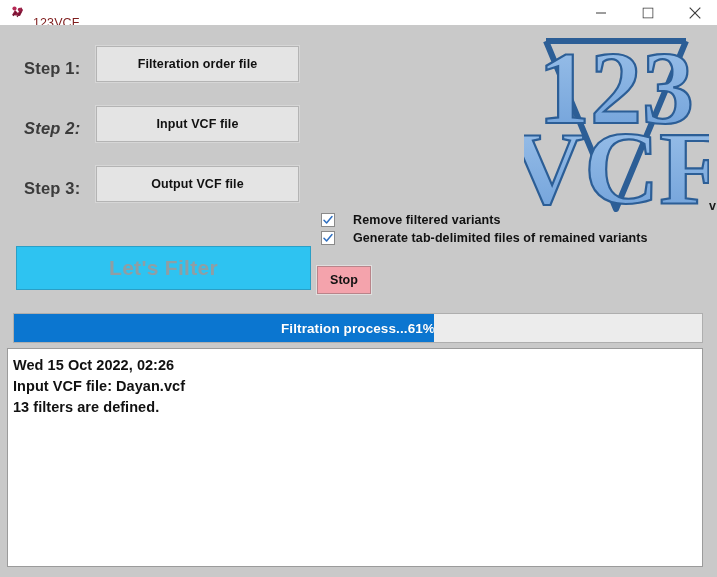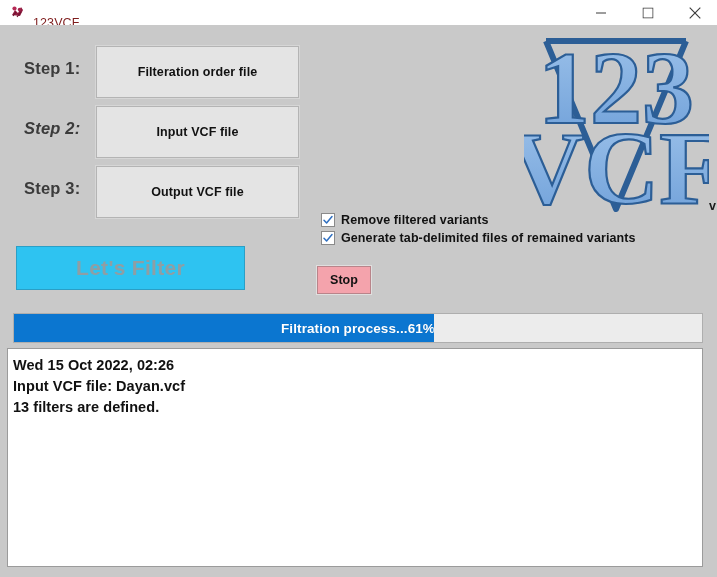--- a/index.html
+++ b/index.html
@@ -65,21 +65,21 @@
     font-size: 16.5px;
     font-weight: bold;
     color: #3b3b3b;
     letter-spacing: 0.2px;
     white-space: nowrap;
   }
   .step-btn {
     position: absolute;
     left: 96px;
     width: 203px;
-    height: 52px;
+    height: 36px;
     background: #e4e4e4;
     border: 1px solid #b4b4b4;
     box-shadow: 0 0 0 1px #d6d6d6;
     color: #111111;
     font-size: 12.5px;
     font-weight: bold;
     font-family: "Liberation Sans", sans-serif;
     display: flex;
     align-items: center;
     justify-content: center;
@@ -112,20 +112,21 @@
   }
 
   
   .cbrow {
     position: absolute;
     left: 321px;
     display: flex;
     align-items: center;
     white-space: nowrap;
     cursor: pointer;
+    gap: 12px;
   }
   #cb-row-0 { top: 188px; }
   #cb-row-1 { top: 206px; }
   .cbbox {
     width: 12px; height: 12px;
     background: #ffffff;
     border: 1px solid #8a8a8a;
     position: relative;
     flex: 0 0 auto;
   }
@@ -135,21 +136,21 @@
     font-size: 12.5px;
     font-weight: bold;
     color: #111111;
     letter-spacing: 0.1px;
   }
 
   
   #lets-filter {
     position: absolute;
     left: 16px; top: 221px;
-    width: 229px; height: 44px;
+    width: 295px; height: 44px;
     background: #2ec3f1;
     border: 1px solid #2a9fc6;
     color: #8f9ea4;
     font-size: 21px;
     font-weight: bold;
     font-family: "Liberation Sans", sans-serif;
     display: flex;
     align-items: center;
     justify-content: center;
     letter-spacing: 0.3px;

